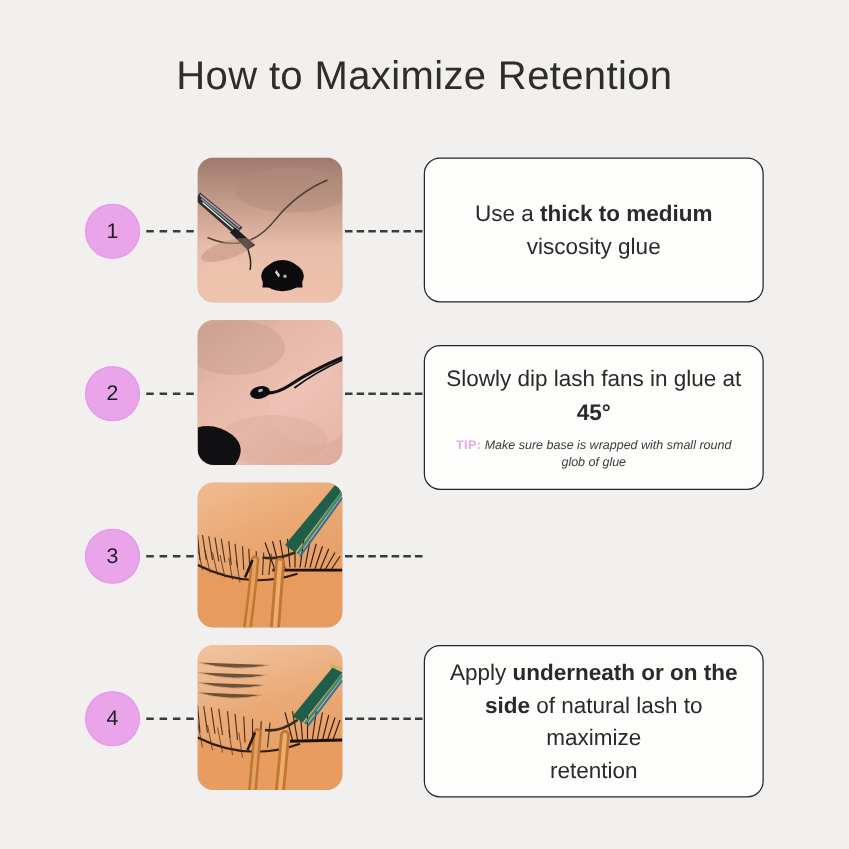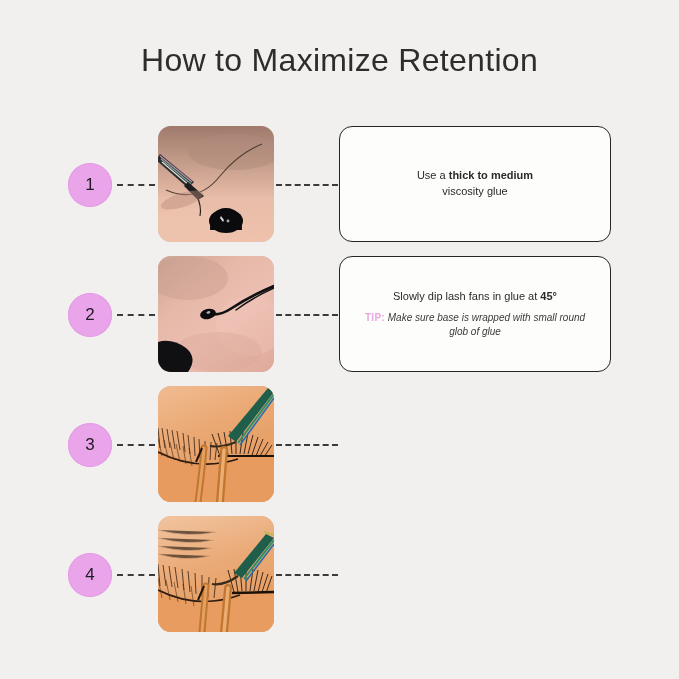--- a/index.html
+++ b/index.html
@@ -106,21 +106,21 @@
     border-radius: 13px;
     background: #fdfdfb;
     display: flex;
     flex-direction: column;
     align-items: center;
     justify-content: center;
     padding: 8px 16px;
   }
   .card-text {
     text-align: center;
-    font-size: 11px;
+    font-size: 18px;
     line-height: 1.45;
     color: #2a2a2a;
     font-weight: 400;
   }
   .card-text b { font-weight: 700; }
   .tip {
     margin-top: 7px;
     text-align: center;
     font-size: 10px;
     line-height: 1.4;
@@ -201,21 +201,21 @@
           <ellipse cx="92" cy="70" rx="34" ry="30" fill="#f0c6b8" opacity="0.4"></ellipse>
           <ellipse cx="60" cy="96" rx="44" ry="20" fill="#d8a694" opacity="0.35"></ellipse>
           <path d="M116 30 Q92 40 74 52 Q62 60 52 58" fill="none" stroke="#111113" stroke-width="2.6" stroke-linecap="round"></path>
           <path d="M116 32 Q94 42 78 54" fill="none" stroke="#111113" stroke-width="1.4" stroke-linecap="round"></path>
           <ellipse cx="50" cy="58" rx="8" ry="5" fill="#0c0c0e" transform="rotate(-12 50 58)"></ellipse>
           <ellipse cx="50.5" cy="56.5" rx="2" ry="1.3" fill="#cfcfcf" opacity="0.85" transform="rotate(-12 50 57)"></ellipse>
           <path d="M0 86 Q14 82 28 92 Q40 102 30 116 L0 116 Z" fill="#101012"></path>
         </svg>
       </div>
       <div class="dash dash-right"></div>
-      <div class="card" style="background: rgb(253, 253, 251); border-color: rgb(38, 38, 42);">
+      <div class="card" style="background: rgb(253, 253, 251); border-color: rgb(38, 38, 42); margin-top: 20px;">
         <div class="card-text">Slowly dip lash fans in glue at <b>45°</b></div>
         <div class="tip">
           <span class="tip-label" style="color: rgb(230, 168, 224);">TIP:</span>
           <span>Make sure base is wrapped with small round glob of glue</span>
         </div>
       </div>
     </div>
 
     <div class="row">
       <div class="num-wrap">
@@ -355,16 +355,19 @@
             <path d="M80 60 Q66 70 54 68" stroke="#3a2a1c" stroke-width="2.2" fill="none"></path>
             <path d="M48 70 Q46 94 44 116" stroke="#c2762f" stroke-width="7" fill="none" stroke-linecap="round"></path>
             <path d="M48 70 Q46 94 44 116" stroke="#e2a062" stroke-width="3" fill="none" stroke-linecap="round"></path>
             <path d="M70 72 Q68 96 66 116" stroke="#c2762f" stroke-width="8" fill="none" stroke-linecap="round"></path>
             <path d="M70 72 Q68 96 66 116" stroke="#eaae72" stroke-width="3.4" fill="none" stroke-linecap="round"></path>
             <path d="M46 70 L40 84" stroke="#241608" stroke-width="2" fill="none"></path>
           </g>
         </svg>
       </div>
       <div class="dash dash-right"></div>
+      <div class="card" style="background: rgb(253, 253, 251); border-color: rgb(38, 38, 42);">
+        <div class="card-text">Apply <b>underneath or on the<br>side</b> of natural lash to maximize<br>retention</div>
+      </div>
     </div>
 
   </div>
 </div>
 
 </body></html>

